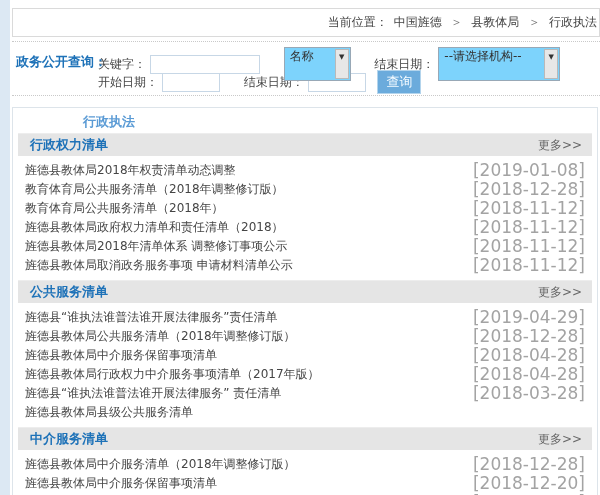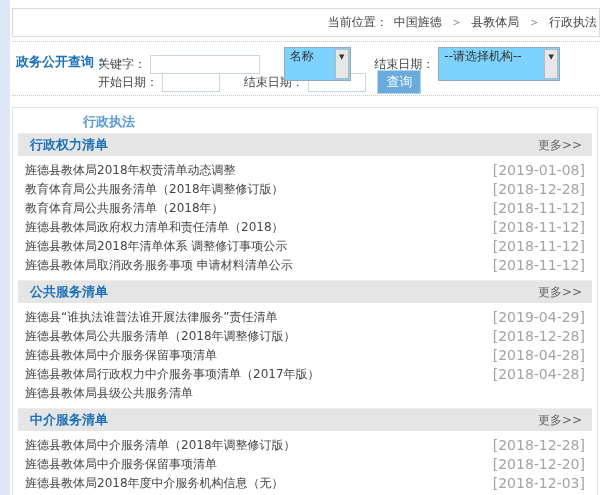--- a/index.html
+++ b/index.html
@@ -67,21 +67,21 @@
     margin:0 5px;background:#e5e5e5;border-top:1px solid #ededed;
     height:22px;line-height:22px;padding:0 12px;position:relative;
   }
   .section-title{color:#1e72b8;font-weight:bold;font-size:13px;}
   .more-link{position:absolute;right:10px;top:0;color:#666;font-size:12px;cursor:pointer;}
 
   .doc-list{list-style:none;margin:0;padding:5px 12px;}
   .doc-item{height:19px;line-height:19px;overflow:hidden;}
   .doc-title{float:left;color:#454545;font-size:12px;cursor:pointer;max-width:440px;
     white-space:nowrap;overflow:hidden;text-overflow:ellipsis;}
-  .doc-date{float:right;color:#a3a3a3;font-size:14px;text-align:right;}
+  .doc-date{float:right;color:#a3a3a3;font-size:17px;text-align:right;}
 </style>
 </head>
 <body>
 
 <div class="left-strip"></div>
 
 <div class="page">
 
   <div class="breadcrumb-bar">
     <span class="crumb-label">当前位置：</span>
@@ -172,20 +172,24 @@
         </li>
         <li class="doc-item">
           <span class="doc-title">旌德县教体局中介服务保留事项清单</span>
           <span class="doc-date">[2018-04-28]</span>
         </li>
         <li class="doc-item">
           <span class="doc-title">旌德县教体局行政权力中介服务事项清单（2017年版）</span>
           <span class="doc-date">[2018-04-28]</span>
         </li>
         <li class="doc-item">
+          <span class="doc-title">旌德县“谁执法谁普法谁开展法律服务” 责任清单</span>
+          <span class="doc-date">[2018-03-28]</span>
+        </li>
+        <li class="doc-item">
           <span class="doc-title">旌德县教体局县级公共服务清单</span>
         </li>
       </ul>
     </div>
 
     <div class="section">
       <div class="section-header">
         <span class="section-title">中介服务清单</span>
         <span class="more-link">更多&gt;&gt;</span>
       </div>

